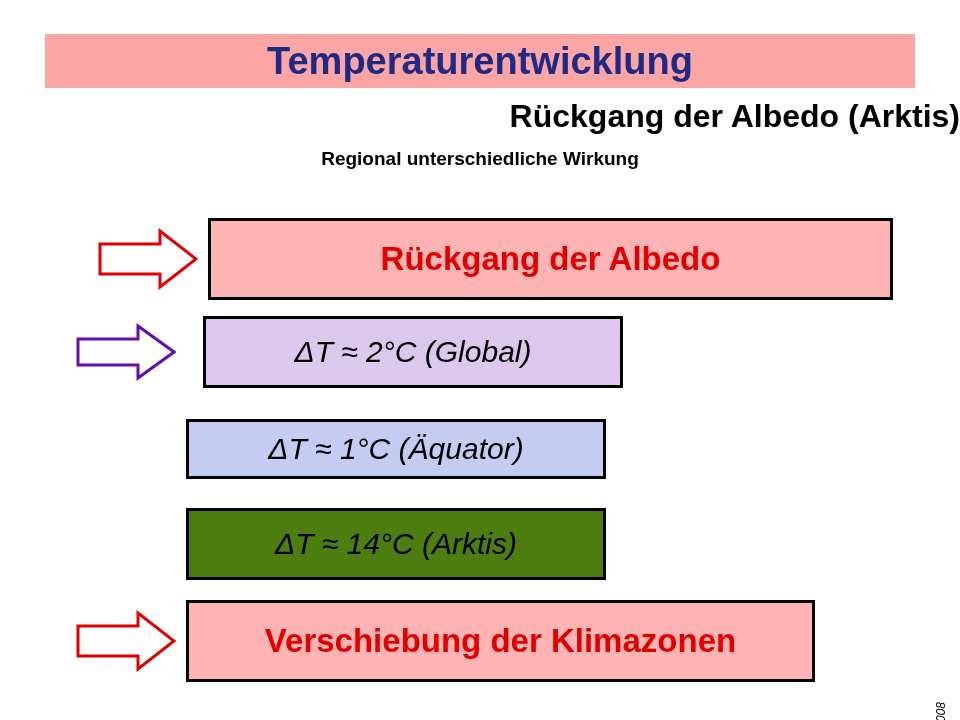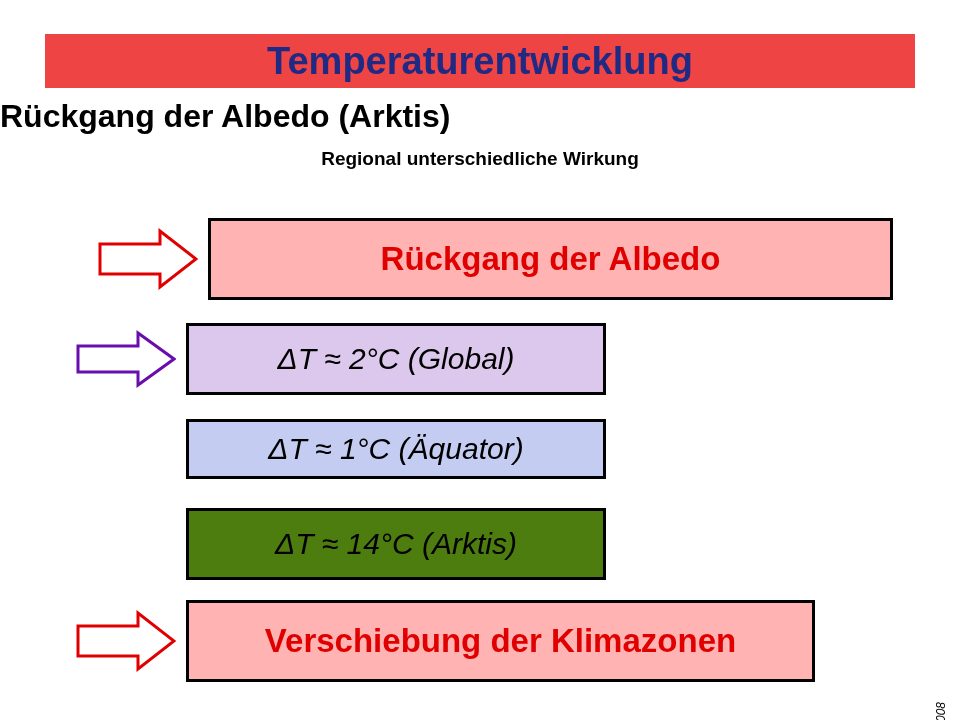--- a/index.html
+++ b/index.html
@@ -15,40 +15,40 @@
     overflow: hidden;
   }
 
   
   #title-bar {
     position: absolute;
     left: 45px;
     top: 34px;
     width: 870px;
     height: 54px;
-    background: #ef4444;
+    background: #fca5a5;
     display: flex;
     align-items: center;
     justify-content: center;
   }
   #title-bar .title-text {
     font-size: 38px;
     font-weight: bold;
     color: #1F2A85;
     letter-spacing: 0px;
     white-space: nowrap;
   }
 
   
   #heading-main {
     position: absolute;
     left: 0;
     top: 98px;
     width: 960px;
-    text-align: left;
+    text-align: right;
     font-size: 32px;
     font-weight: bold;
     color: #000000;
   }
   #heading-sub {
     position: absolute;
     left: 0;
     top: 148px;
     width: 960px;
     text-align: center;
@@ -90,21 +90,21 @@
     height: 82px;
     background: #FFB3B3;
   }
   #row-albedo .box .box-text {
     font-size: 33px;
     font-weight: bold;
     color: #E00000;
   }
 
   
-  #row-global { left: 76px; top: 323px; }
+  #row-global { left: 76px; top: 316px; gap: 17px; }
   #row-global .box {
     width: 420px;
     height: 72px;
     background: #DCC8EC;
   }
   #row-global .box .box-text {
     font-size: 30px;
     font-style: italic;
     color: #000000;
   }

